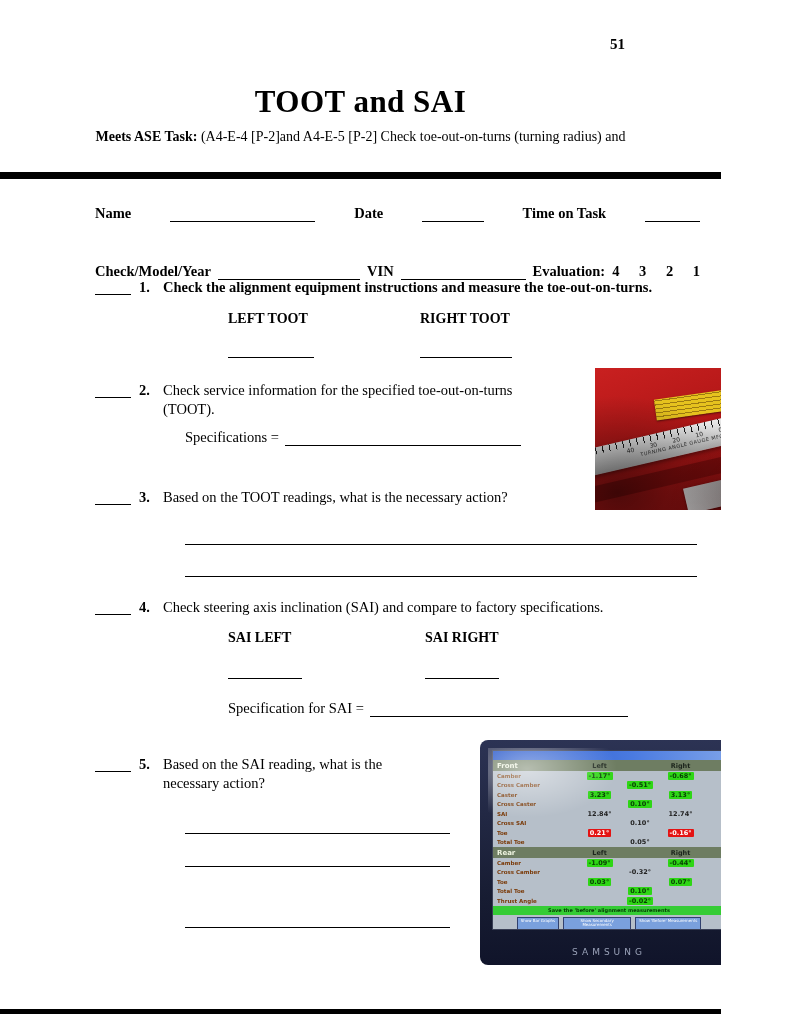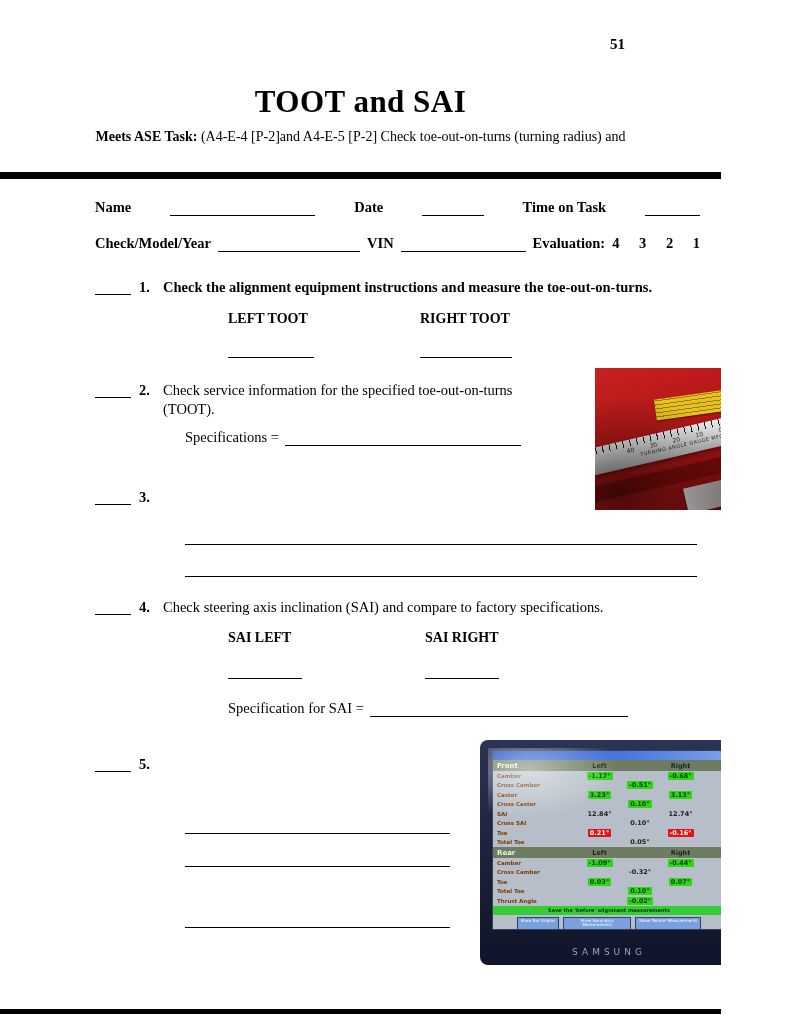--- a/index.html
+++ b/index.html
@@ -9,24 +9,24 @@
   .bold{font-weight:bold;}
 
   .page-number{top:36px;right:96px;font-size:15px;font-weight:bold;}
   .title{top:84px;left:0;right:0;text-align:center;font-size:31px;font-weight:bold;letter-spacing:.5px;}
   .ase{top:128px;left:60px;right:60px;text-align:center;font-size:14px;line-height:1.3;}
   .rule{left:0;right:0;background:#000;}
   .rule-top{top:172px;height:7px;}
   .rule-bottom{top:1009px;height:5px;}
 
   .hrow{left:95px;width:605px;display:flex;align-items:flex-end;gap:7px;font-size:14.5px;font-weight:bold;white-space:nowrap;}
-  .hrow1{top:199px;gap:39px;}
+  .hrow1{top:205px;gap:39px;}
   .hrow2{top:235px;}
   .bl{display:inline-block;border-bottom:1.4px solid #000;height:15px;}
-  .scores{word-spacing:16px;}
+  .scores{word-spacing:16px;margin-top:28px;}
 
   .item{position:absolute;left:95px;display:flex;gap:8px;align-items:flex-start;font-size:14.5px;line-height:1.3;}
   .check{width:36px;height:16px;border-bottom:1.4px solid #000;flex:none;}
   .num{font-weight:bold;min-width:16px;}
   .itext{display:inline-block;}
 
   .colhead{font-size:14px;font-weight:bold;}
 
   
   .gauge-photo{top:368px;left:595px;width:190px;height:142px;overflow:hidden;
@@ -135,20 +135,21 @@
       <div class="band-text">TURNING ANGLE GAUGE MFG. CO. U.S.A.</div>
     </div>
     <div class="band2"></div>
     <div class="pointer"></div>
     <div class="gshadow"></div>
   </div>
 
   <div class="item" style="top:488px">
     <span class="check"></span>
     <span class="num">3.</span>
+    <span class="itext" style="width:520px">Based on the TOOT readings, what is the necessary action?</span>
   </div>
   <span class="abs bl" style="top:529px;left:185px;width:512px"></span>
   <span class="abs bl" style="top:561px;left:185px;width:512px"></span>
 
   <div class="item" style="top:598px">
     <span class="check"></span>
     <span class="num">4.</span>
     <span class="itext" style="width:540px">Check steering axis inclination (SAI) and compare to factory specifications.</span>
   </div>
   <div class="abs colhead" style="top:630px;left:228px">SAI LEFT</div>
@@ -156,20 +157,21 @@
   <span class="abs bl" style="top:663px;left:228px;width:74px"></span>
   <span class="abs bl" style="top:663px;left:425px;width:74px"></span>
   <div class="abs" style="top:700px;left:228px;font-size:14.5px;display:flex;gap:6px;align-items:flex-end">
     <span>Specification for SAI =</span>
     <span class="bl" style="width:258px"></span>
   </div>
 
   <div class="item" style="top:755px">
     <span class="check"></span>
     <span class="num">5.</span>
+    <span class="itext" style="width:252px">Based on the SAI reading, what is the necessary action?</span>
   </div>
   <span class="abs bl" style="top:818px;left:185px;width:265px"></span>
   <span class="abs bl" style="top:851px;left:185px;width:265px"></span>
   <span class="abs bl" style="top:912px;left:185px;width:265px"></span>
 
   <div class="abs screen-photo">
     <div class="monitor">
       <div class="screen">
         <div class="titlebar"></div>
 

